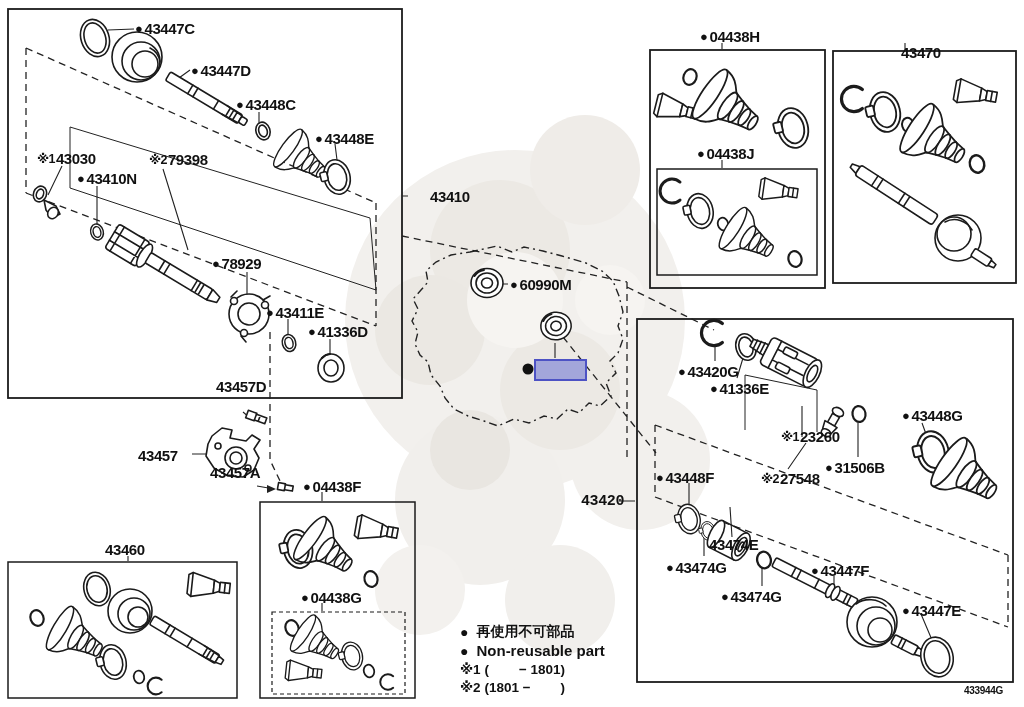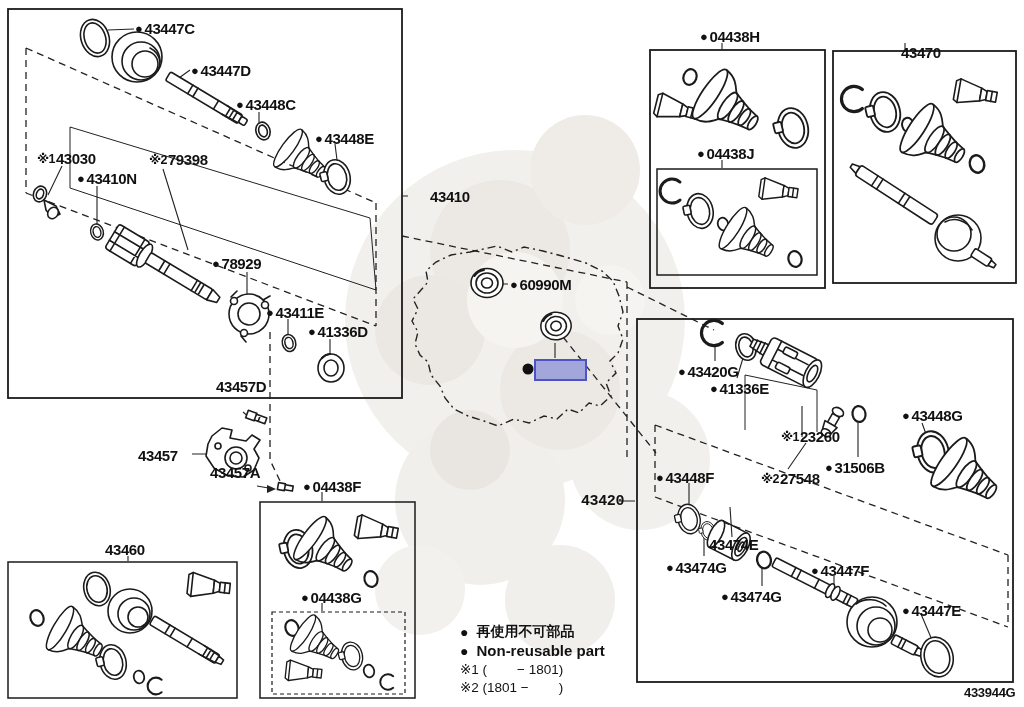--- a/index.html
+++ b/index.html
@@ -10,22 +10,22 @@
   .plabel{position:absolute;display:flex;align-items:center;height:16px;white-space:nowrap;
           font-weight:700;font-size:15px;letter-spacing:-0.4px;color:#111;pointer-events:auto;}
   .plabel .pdot{font-size:13px;margin-right:2px;line-height:1;}
   .plabel .ppfx{font-size:12.5px;margin-right:1px;letter-spacing:-0.6px;}
   #highlight{position:absolute;left:534px;top:359px;width:53px;height:22px;box-sizing:border-box;}
   #legend{position:absolute;left:460px;top:622px;}
   .lg-row{display:flex;align-items:center;gap:8px;height:19px;font-weight:700;}
   .lg-row .dot{font-size:14px;line-height:1;}
   .lg-jp{font-size:14px;}
   .lg-en{font-size:15px;}
-  .lg-note{font-size:13.5px;font-weight:400;white-space:pre;height:18px;display:flex;align-items:center;}
-  #diagram-number{position:absolute;left:964px;top:685px;font-size:13px;font-weight:700;letter-spacing:-0.3px;}
+  .lg-note{font-size:13.5px;font-weight:700;white-space:pre;height:18px;display:flex;align-items:center;}
+  #diagram-number{position:absolute;left:964px;top:685px;font-size:10px;font-weight:700;letter-spacing:-0.3px;}
 </style>
 </head>
 <body>
 
 <div id="stage">
 
 <svg id="art" width="1024" height="707" viewBox="0 0 1024 707">
   <defs>
     <g id="boot" fill="#fff">
       <ellipse cx="0" cy="0" rx="7" ry="26"></ellipse>

